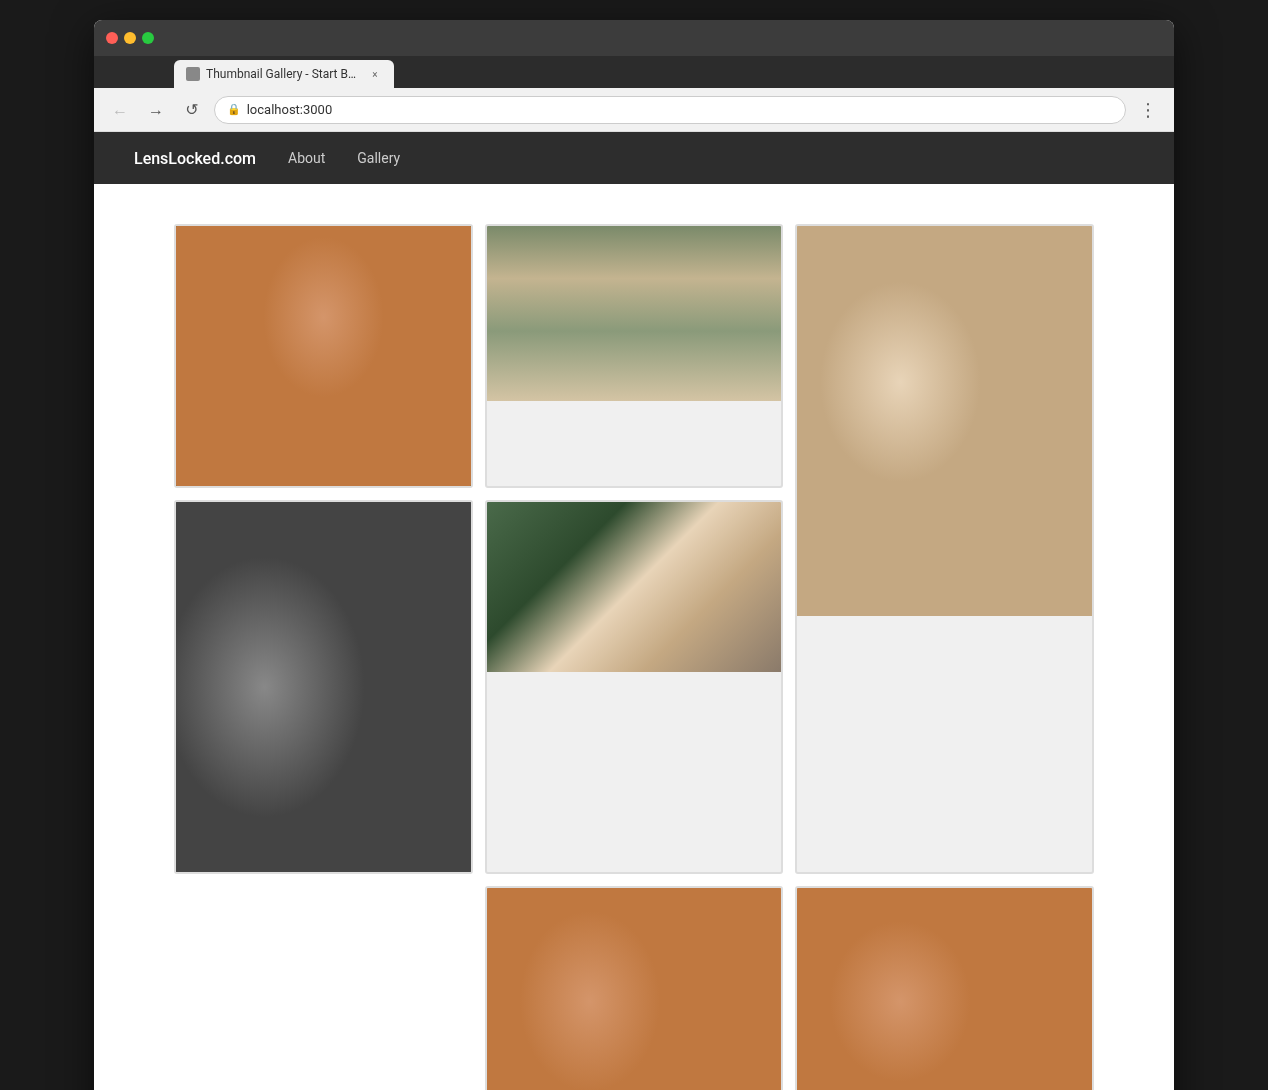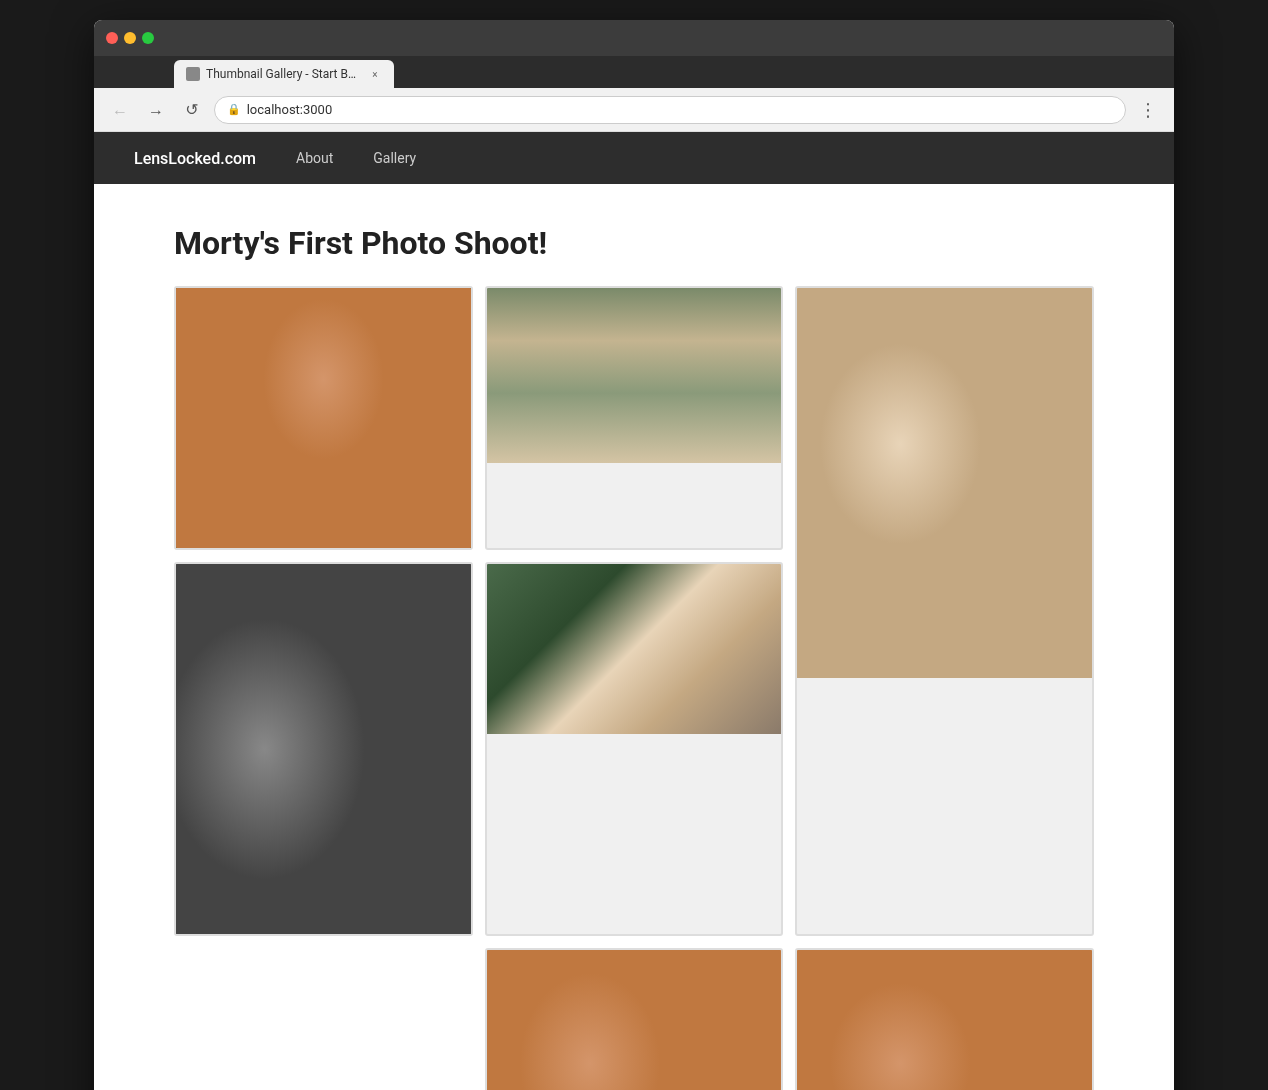--- a/index.html
+++ b/index.html
@@ -151,21 +151,21 @@
       font-size: 18px;
     }
 
     
     .site-navbar {
       background: #2d2d2d;
       height: 52px;
       display: flex;
       align-items: center;
       padding: 0 40px;
-      gap: 40px;
+      gap: 32px;
     }
 
     .site-brand {
       color: #fff;
       font-size: 16px;
       font-weight: 500;
       text-decoration: none;
     }
 
     .site-nav-link {
@@ -305,21 +305,20 @@
     <div class="menu-btn">⋮</div>
   </div>
 
   <div class="site-navbar">
     <a class="site-brand">LensLocked.com</a>
     <a class="site-nav-link">About</a>
     <a class="site-nav-link">Gallery</a>
   </div>
 
   <div class="site-content">
-    <h1 class="gallery-title">Morty's First Photo Shoot!</h1>
 
     <div class="gallery-grid">
 
       <div class="photo-thumb col1-row1">
         <div class="photo-inner" style="height:260px;">
           <div class="photo-img img-1"></div>
         </div>
       </div>
 
       <div class="photo-thumb col2-row1">

